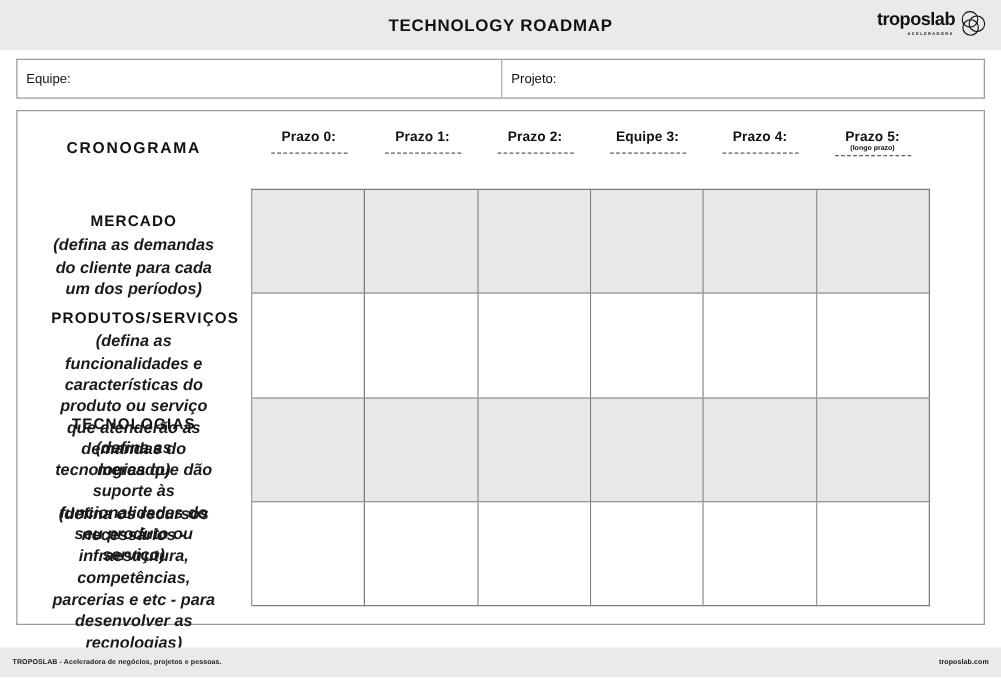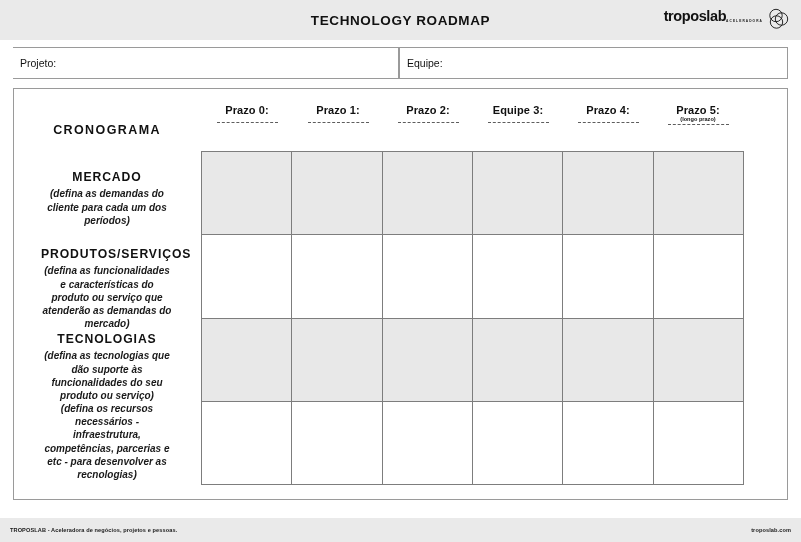--- a/index.html
+++ b/index.html
@@ -40,21 +40,21 @@
   .logo {
     position: absolute;
     right: 12px;
     top: 9px;
     display: flex;
     align-items: flex-start;
     gap: 1px;
   }
   .logo-text-wrap {
     display: flex;
-    flex-direction: row;
+    flex-direction: column;
     align-items: flex-end;
     line-height: 1;
   }
   .logo-word {
     font-size: 14.5px;
     font-weight: bold;
     letter-spacing: -0.4px;
     color: #111111;
   }
   .logo-sub {
@@ -102,21 +102,20 @@
   
   .cronograma {
     position: absolute;
     left: 13px; top: 111px;
     width: 188px;
     text-align: center;
     font-size: 12.5px;
     font-weight: bold;
     letter-spacing: 1.4px;
     color: #111111;
-    margin-top: 12px;
   }
 
   .prazo-head {
     position: absolute;
     top: 104px;
     width: 92px;
     text-align: center;
   }
   .prazo-label {
     font-size: 11px;
@@ -149,21 +148,21 @@
     padding: 0 28px;
   }
   .rowlabel-title {
     font-size: 12.2px;
     font-weight: bold;
     letter-spacing: 0.9px;
     color: #111111;
     line-height: 1.18;
   }
   .rowlabel-desc {
-    font-size: 10px;
+    font-size: 13px;
     font-style: italic;
     font-weight: bold;
     color: #1a1a1a;
     line-height: 1.32;
     margin-top: 3px;
   }
 
   
   .grid {
     position: absolute;
@@ -223,28 +222,28 @@
         <svg width="24" height="22" viewBox="0 0 24 22">
           <circle cx="11" cy="7.5" r="6.2" fill="none" stroke="#111111" stroke-width="0.9"></circle>
           <circle cx="16.5" cy="11" r="6.2" fill="none" stroke="#111111" stroke-width="0.9"></circle>
           <circle cx="11.5" cy="14" r="6.2" fill="none" stroke="#111111" stroke-width="0.9"></circle>
         </svg>
       </span>
     </div>
   </div>
 
   <div class="fields">
+    <div class="field-box field-equipe">
+      <span class="field-label">Equipe:</span>
+      <span class="field-value"></span>
+    </div>
     <div class="field-box field-projeto">
       <span class="field-label">Projeto:</span>
       <span class="field-value"></span>
     </div>
-    <div class="field-box field-equipe">
-      <span class="field-label">Equipe:</span>
-      <span class="field-value"></span>
-    </div>
   </div>
 
   <div class="panel"></div>
 
   <div class="cronograma">CRONOGRAMA</div>
 
   <div class="prazo-head" style="left:201px;">
     <div class="prazo-label">Prazo 0:</div>
     <div class="prazo-rule"></div>
   </div>

